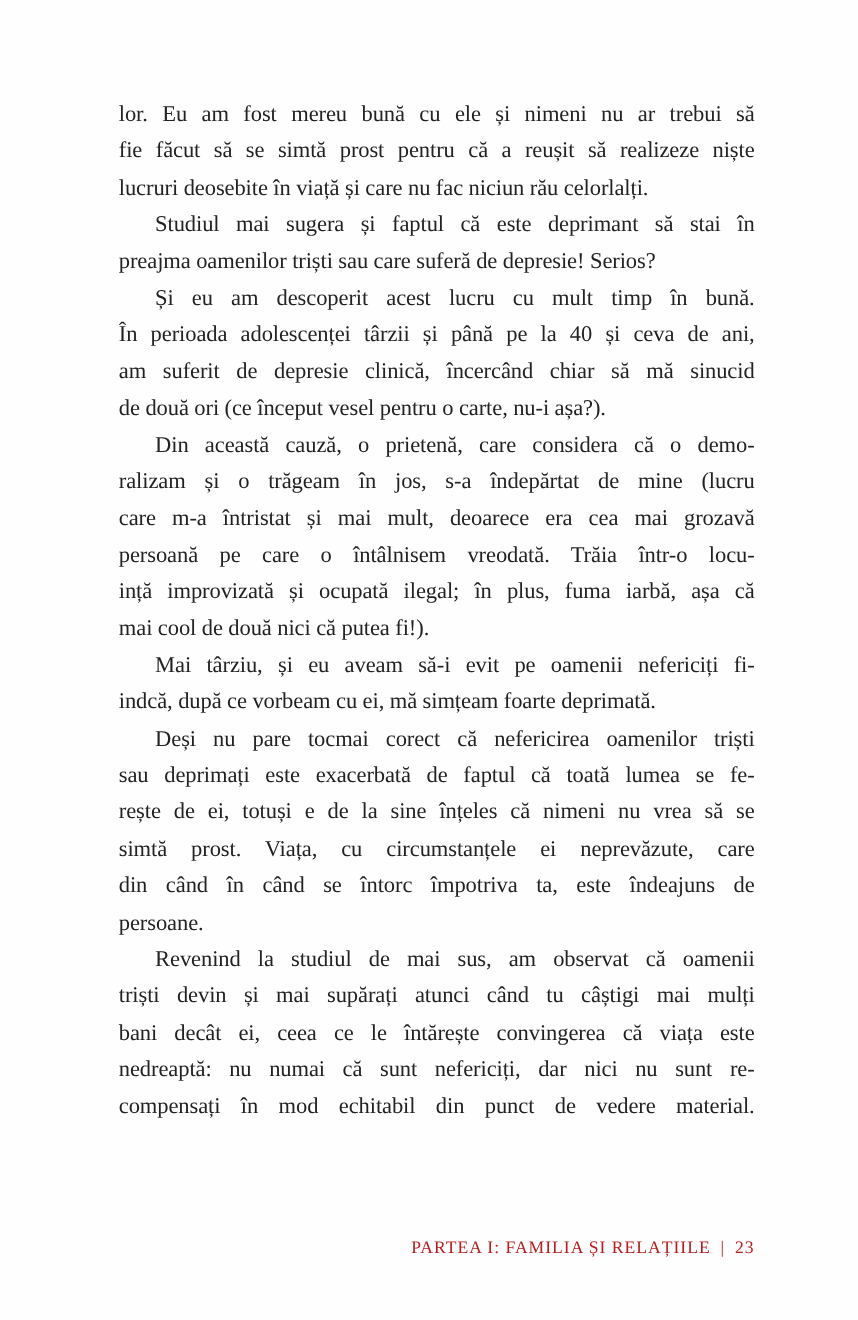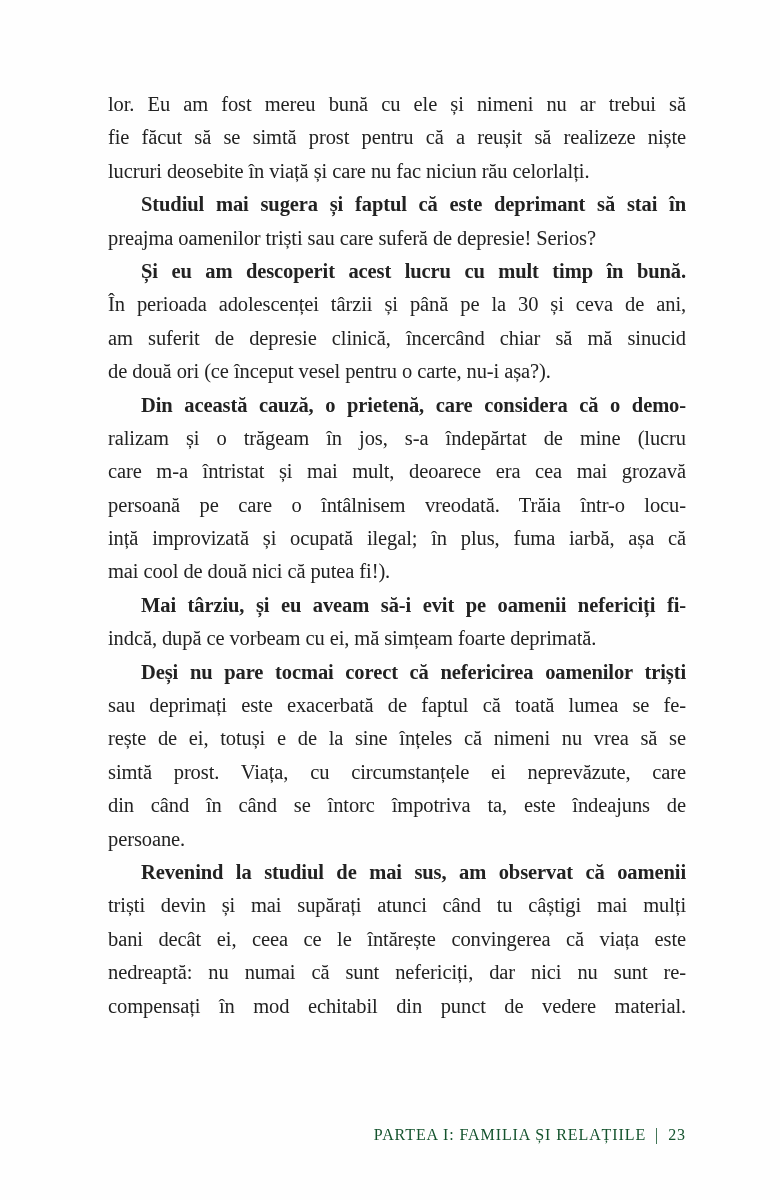--- a/index.html
+++ b/index.html
@@ -30,49 +30,48 @@
     text-align: justify;
     text-align-last: justify;
     text-justify: inter-word;
     white-space: normal;
   }
   .line.para-end {
     text-align-last: left;
   }
   .line.indent {
     text-indent: 33px;
-    font-weight: bold;
   }
   .footer {
     position: absolute;
     top: 1126px;
     right: 94px;
     font-size: 16px;
     letter-spacing: 0.9px;
-    color: #14532d;
+    color: #b91c1c;
     white-space: nowrap;
   }
   .footer .sep {
     margin: 0 9px;
     font-weight: 400;
   }
 </style>
 </head>
 <body>
 
 <div class="book-page">
 
   <div class="text-block" id="text-block">
       <div class="line">lor. Eu am fost mereu bună cu ele și nimeni nu ar trebui să</div>
       <div class="line">fie făcut să se simtă prost pentru că a reușit să realizeze niște</div>
       <div class="line para-end">lucruri deosebite în viață și care nu fac niciun rău celorlalți.</div>
       <div class="line indent">Studiul mai sugera și faptul că este deprimant să stai în</div>
       <div class="line para-end">preajma oamenilor triști sau care suferă de depresie! Serios?</div>
       <div class="line indent">Și eu am descoperit acest lucru cu mult timp în bună.</div>
-      <div class="line">În perioada adolescenței târzii și până pe la 30 și ceva de ani,</div>
+      <div class="line">În perioada adolescenței târzii și până pe la 40 și ceva de ani,</div>
       <div class="line">am suferit de depresie clinică, încercând chiar să mă sinucid</div>
       <div class="line para-end">de două ori (ce început vesel pentru o carte, nu-i așa?).</div>
       <div class="line indent">Din această cauză, o prietenă, care considera că o demo-</div>
       <div class="line">ralizam și o trăgeam în jos, s-a îndepărtat de mine (lucru</div>
       <div class="line">care m-a întristat și mai mult, deoarece era cea mai grozavă</div>
       <div class="line">persoană pe care o întâlnisem vreodată. Trăia într-o locu-</div>
       <div class="line">ință improvizată și ocupată ilegal; în plus, fuma iarbă, așa că</div>
       <div class="line para-end">mai cool de două nici că putea fi!).</div>
       <div class="line indent">Mai târziu, și eu aveam să-i evit pe oamenii nefericiți fi-</div>
       <div class="line para-end">indcă, după ce vorbeam cu ei, mă simțeam foarte deprimată.</div>

